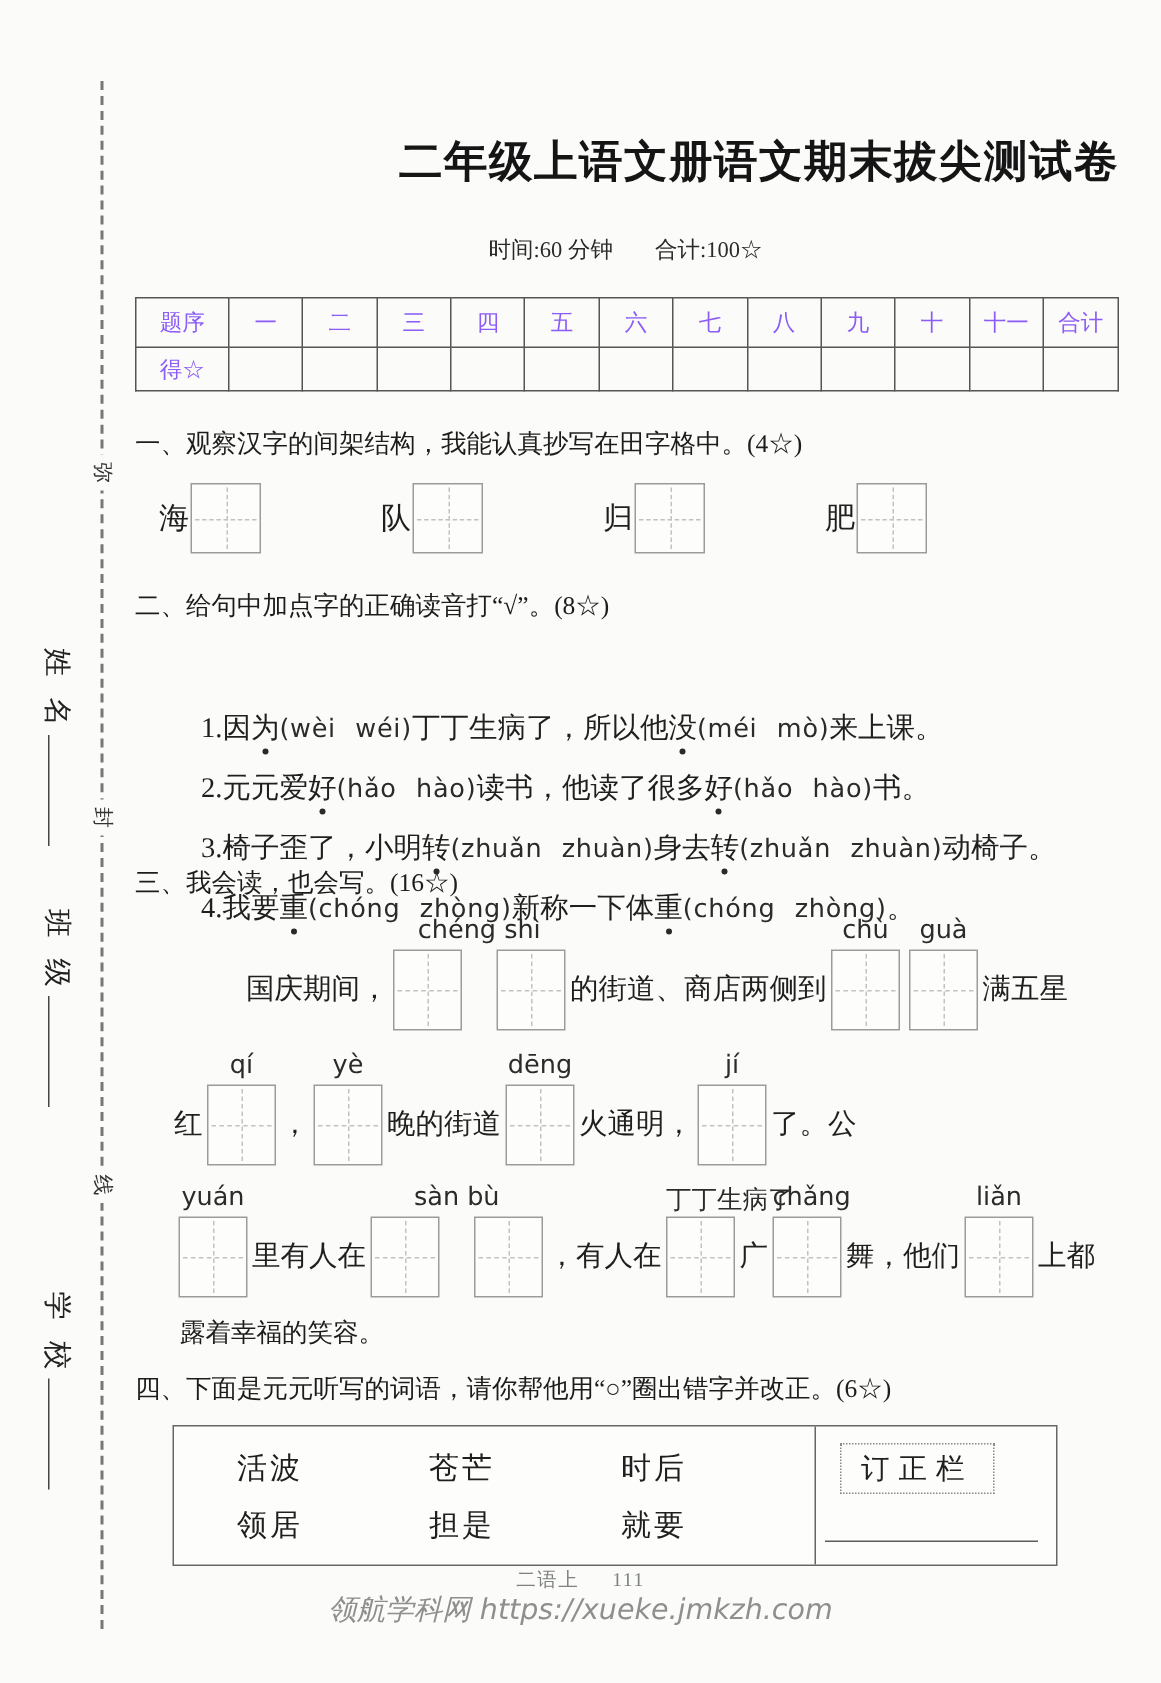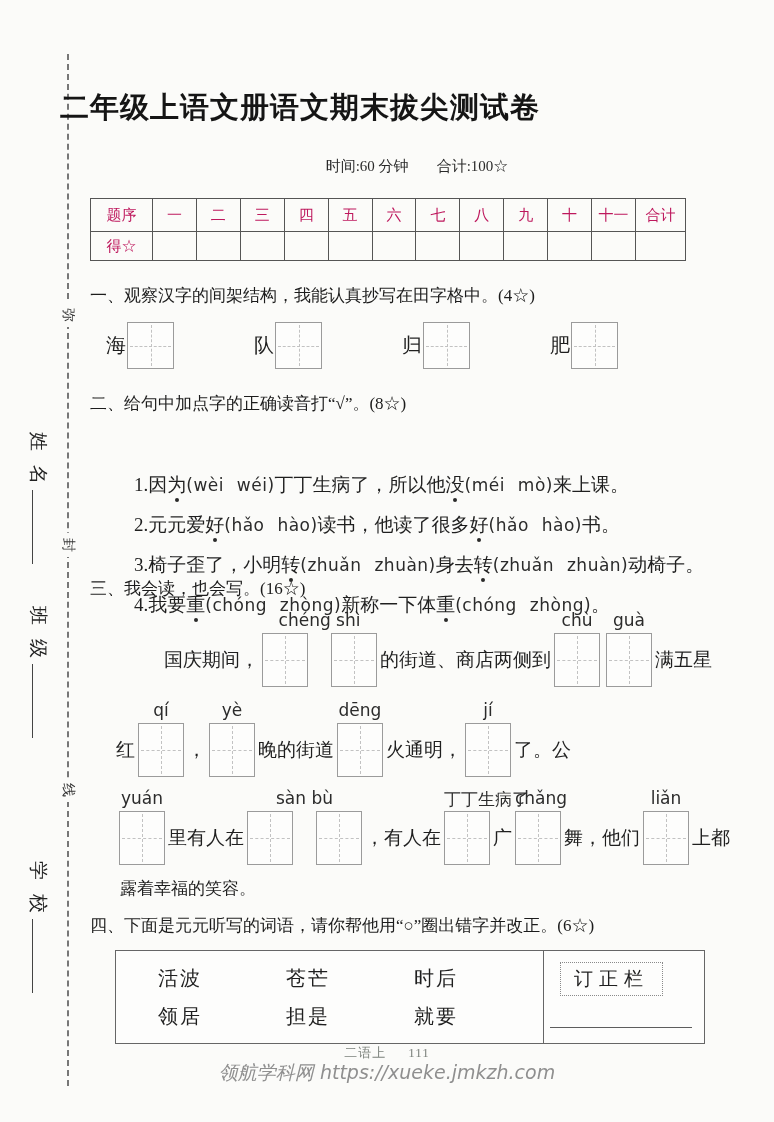--- a/index.html
+++ b/index.html
@@ -12,29 +12,29 @@
   
   .seal-line { position:absolute; left:67px; top:54px; height:1032px; width:0;
     border-left:2px dashed #777; }
   .seal-char { position:absolute; left:68px; transform:translate(-50%,-50%) rotate(90deg);
     background:#fbfbf9; font-size:14px; padding:1px 5px; color:#333; }
   .side-label { position:absolute; left:53px; transform-origin:0 0; transform:rotate(90deg);
     white-space:nowrap; font-size:19px; letter-spacing:14px; color:#222; }
   .side-label .blank { display:inline-block; width:74px; height:1.1em; margin-left:-8px;
     border-bottom:1.5px solid #444; vertical-align:baseline; }
   
-  .title { position:absolute; left:60px; right:28px; top:88px; text-align:left;
+  .title { position:absolute; left:60px; right:28px; top:88px; text-align:right;
     font-family:"Liberation Sans", sans-serif; font-weight:bold; font-size:29px;
     letter-spacing:1px; color:#151515; }
   .subtitle { position:absolute; left:90px; right:30px; top:157px; text-align:center;
     font-size:15px; color:#2a2a2a; }
   .subtitle .gap { display:inline-block; width:28px; }
   
-  .score-table { position:absolute; left:90px; top:198px; width:596px;
-    border-collapse:collapse; table-layout:fixed; font-size:15px; color:#be185d; }
+  .score-table { position:absolute; left:90px; top:198px; width:656px;
+    border-collapse:collapse; table-layout:fixed; font-size:15px; color:#8b5cf6; }
   .score-table td { border:1.5px solid #555; text-align:center; background:#fbfbf9; }
   .score-table tr:first-child td { height:33px; }
   .score-table tr:last-child td { height:29px; }
   
   .sec-heading { position:absolute; left:90px; right:26px; font-size:17px; color:#1c1c1c; }
   .zh { font-size:19px; }
   .py-inline { font-family:"DejaVu Sans", sans-serif; font-size:17px; color:#2b2b2b;
     word-spacing:7px; letter-spacing:.5px; }
   .dotted { position:relative; }
   .dotted::after { content:''; position:absolute; left:50%; bottom:-7px; width:4px; height:4px;

